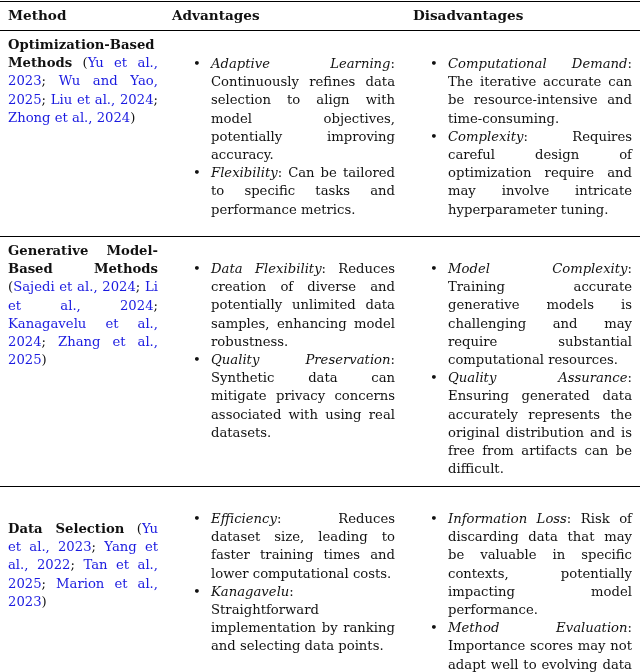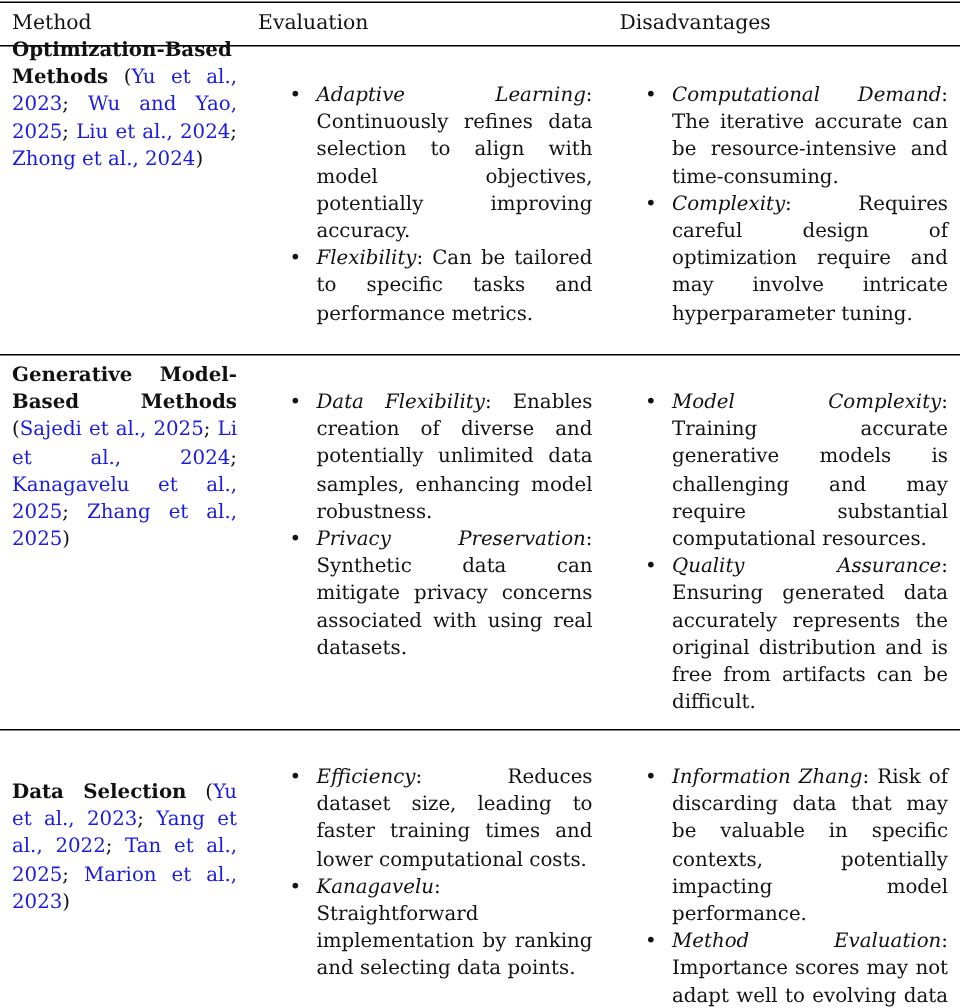--- a/index.html
+++ b/index.html
@@ -6,79 +6,79 @@
   body {
     width: 640px; height: 672px; overflow: hidden;
     font-family: "DejaVu Serif", "Liberation Serif", serif;
     color: #111;
     font-size: 13.2px;
   }
   .table { position: relative; width: 640px; }
   .rule { position: absolute; left: 0; width: 640px; background: #000; }
   .rule.thick { height: 1.3px; }
   .rule.thin { height: 0.8px; }
-  .hdr { position: absolute; top: 7px; font-weight: normal; font-size: 13.6px; }
+  .hdr { position: absolute; top: 7px; font-weight: bold; font-size: 13.6px; }
   .cell { position: absolute; line-height: 18.2px; }
   .method { left: 8px; width: 150px; text-align: justify; }
   .method .mname { font-weight: bold; }
   .cite { color: #1a1ae0; }
   .adv { left: 193px; width: 202px; }
   .dis { left: 430px; width: 202px; }
   ul { list-style: none; margin: 0; padding: 0; }
   li { position: relative; padding-left: 18px; text-align: justify; margin-bottom: 0px; }
   li .bullet { position: absolute; left: 0; top: 0; }
   li em { font-style: italic; }
 </style>
 </head>
 <body>
 
 <div class="table">
   <div class="rule thick" style="top:1px"></div>
 
   <div class="hdr" style="left:8px">Method</div>
-  <div class="hdr" style="left:172px">Evaluation</div>
+  <div class="hdr" style="left:172px">Advantages</div>
   <div class="hdr" style="left:413px">Disadvantages</div>
 
   <div class="rule thin" style="top:30px"></div>
 
-  <div class="cell method" style="top:25px">
+  <div class="cell method" style="top:36px">
     <span class="mname">Optimization-Based Methods</span>
     <span>(</span><a class="cite">Yu et al., 2023</a><span>; </span><a class="cite">Wu and Yao, 2025</a><span>; </span><a class="cite">Liu et al., 2024</a><span>; </span><a class="cite">Zhong et al., 2024</a><span>)</span>
   </div>
   <ul class="cell adv" style="top:55px">
     <li><span class="bullet">•</span><em>Adaptive Learning</em><span>: Continuously refines data selection to align with model objectives, potentially improving accuracy.</span></li>
     <li><span class="bullet">•</span><em>Flexibility</em><span>: Can be tailored to specific tasks and performance metrics.</span></li>
   </ul>
   <ul class="cell dis" style="top:55px">
     <li><span class="bullet">•</span><em>Computational Demand</em><span>: The iterative accurate can be resource-intensive and time-consuming.</span></li>
     <li><span class="bullet">•</span><em>Complexity</em><span>: Requires careful design of optimization require and may involve intricate hyperparameter tuning.</span></li>
   </ul>
 
   <div class="rule thin" style="top:236px"></div>
 
   <div class="cell method" style="top:242px">
     <span class="mname">Generative Model-Based Methods</span>
-    <span>(</span><a class="cite">Sajedi et al., 2025</a><span>; </span><a class="cite">Li et al., 2024</a><span>; </span><a class="cite">Kanagavelu et al., 2025</a><span>; </span><a class="cite">Zhang et al., 2025</a><span>)</span>
+    <span>(</span><a class="cite">Sajedi et al., 2024</a><span>; </span><a class="cite">Li et al., 2024</a><span>; </span><a class="cite">Kanagavelu et al., 2024</a><span>; </span><a class="cite">Zhang et al., 2025</a><span>)</span>
   </div>
   <ul class="cell adv" style="top:260px">
-    <li><span class="bullet">•</span><em>Data Flexibility</em><span>: Enables creation of diverse and potentially unlimited data samples, enhancing model robustness.</span></li>
-    <li><span class="bullet">•</span><em>Privacy Preservation</em><span>: Synthetic data can mitigate privacy concerns associated with using real datasets.</span></li>
+    <li><span class="bullet">•</span><em>Data Flexibility</em><span>: Reduces creation of diverse and potentially unlimited data samples, enhancing model robustness.</span></li>
+    <li><span class="bullet">•</span><em>Quality Preservation</em><span>: Synthetic data can mitigate privacy concerns associated with using real datasets.</span></li>
   </ul>
   <ul class="cell dis" style="top:260px">
     <li><span class="bullet">•</span><em>Model Complexity</em><span>: Training accurate generative models is challenging and may require substantial computational resources.</span></li>
     <li><span class="bullet">•</span><em>Quality Assurance</em><span>: Ensuring generated data accurately represents the original distribution and is free from artifacts can be difficult.</span></li>
   </ul>
 
   <div class="rule thin" style="top:486px"></div>
 
   <div class="cell method" style="top:520px">
     <span class="mname">Data Selection</span>
     <span>(</span><a class="cite">Yu et al., 2023</a><span>; </span><a class="cite">Yang et al., 2022</a><span>; </span><a class="cite">Tan et al., 2025</a><span>; </span><a class="cite">Marion et al., 2023</a><span>)</span>
   </div>
   <ul class="cell adv" style="top:510px">
     <li><span class="bullet">•</span><em>Efficiency</em><span>: Reduces dataset size, leading to faster training times and lower computational costs.</span></li>
     <li><span class="bullet">•</span><em>Kanagavelu</em><span>: Straightforward implementation by ranking and selecting data points.</span></li>
   </ul>
   <ul class="cell dis" style="top:510px">
-    <li><span class="bullet">•</span><em>Information Zhang</em><span>: Risk of discarding data that may be valuable in specific contexts, potentially impacting model performance.</span></li>
+    <li><span class="bullet">•</span><em>Information Loss</em><span>: Risk of discarding data that may be valuable in specific contexts, potentially impacting model performance.</span></li>
     <li><span class="bullet">•</span><em>Method Evaluation</em><span>: Importance scores may not adapt well to evolving data distributions.</span></li>
   </ul>
 </div>
 
 </body></html>

